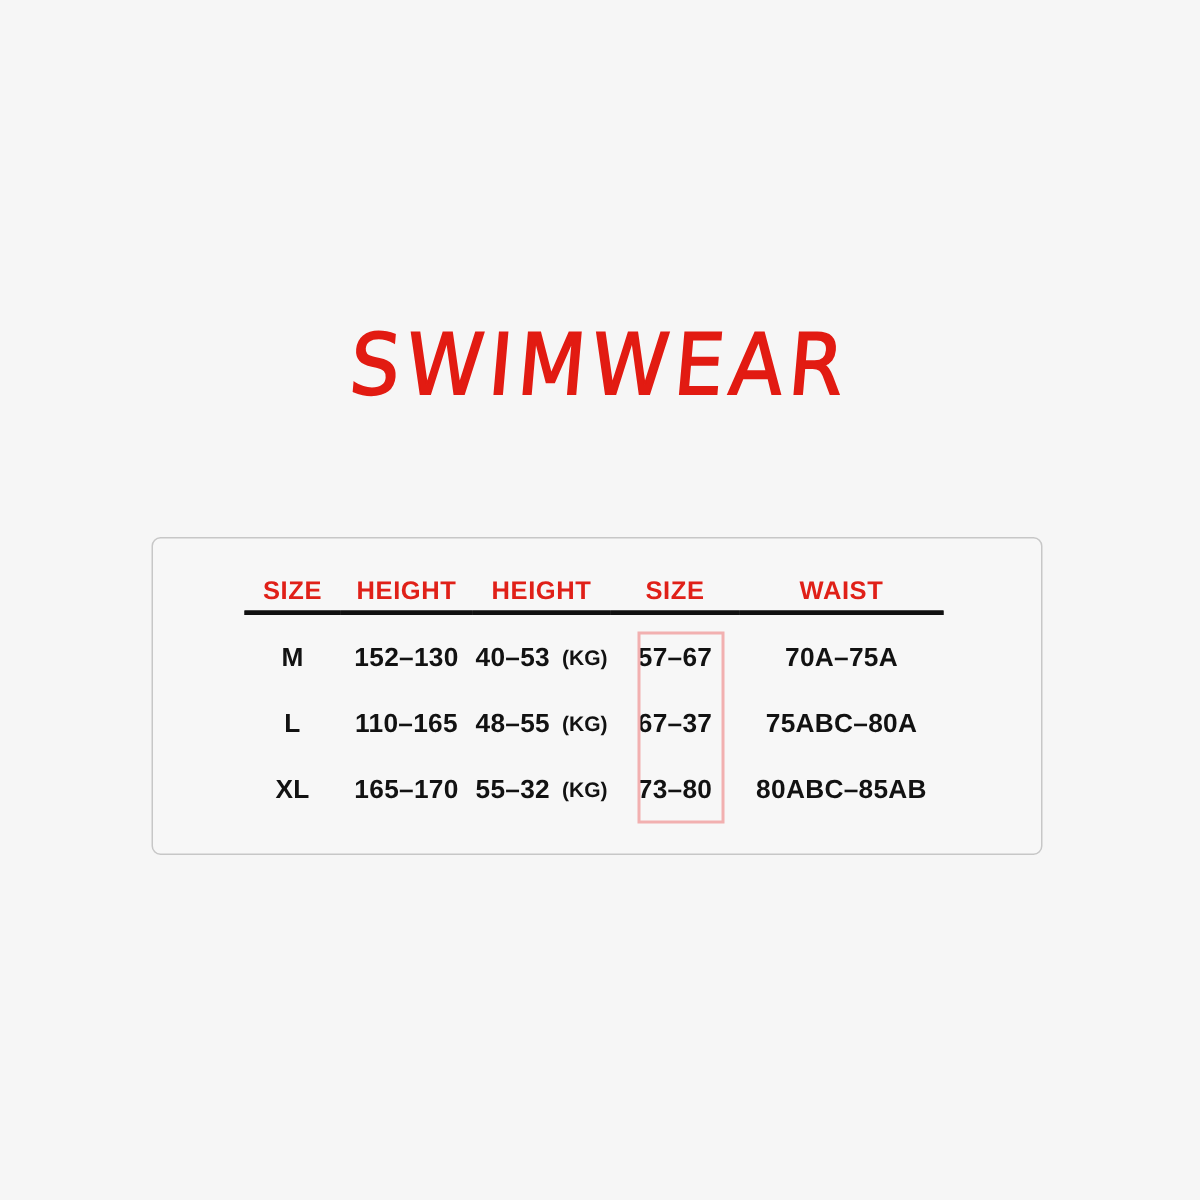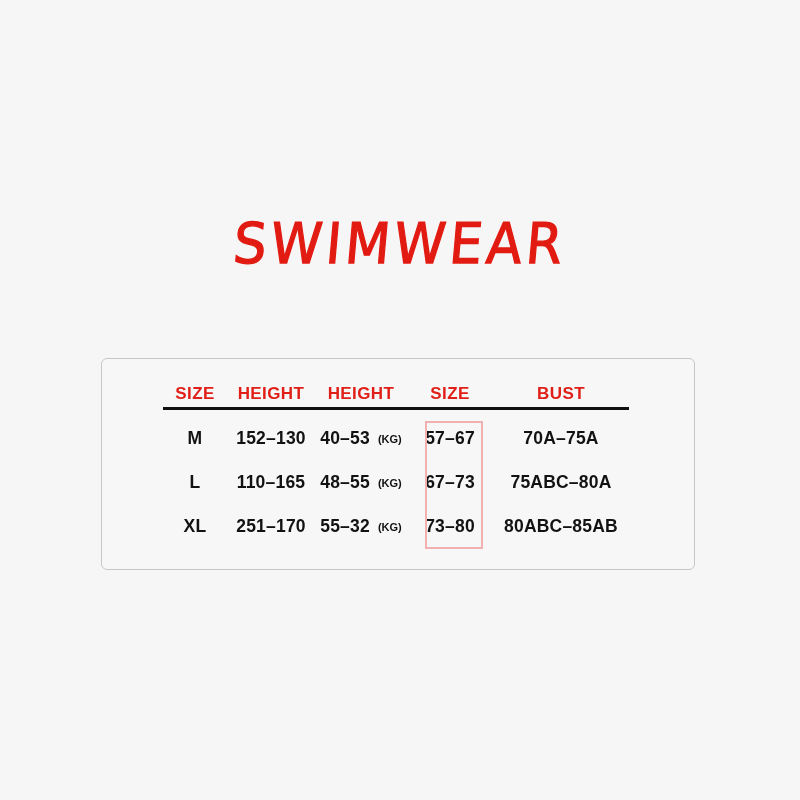--- a/index.html
+++ b/index.html
@@ -94,21 +94,21 @@
     color: #121212;
     font-size: 17.5px;
     font-weight: 700;
     height: 44px;
     letter-spacing: 0.2px;
     white-space: nowrap;
   }
   #size-table tbody tr:first-child td { padding-top: 6px; }
 
   .unit-sub {
-    font-size: 11px;
+    font-size: 14px;
     font-weight: 700;
     letter-spacing: 0;
     vertical-align: 1px;
     margin-left: 8px;
   }
 
   
   .col-size   { width: 64px; }
   .col-height { width: 88px; }
   .col-weight { width: 92px; }
@@ -143,41 +143,41 @@
       <col class="col-weight">
       <col class="col-waist">
       <col class="col-bust">
     </colgroup>
     <thead>
       <tr>
         <th>SIZE</th>
         <th>HEIGHT</th>
         <th>HEIGHT</th>
         <th>SIZE</th>
-        <th>BUST</th>
+        <th>WAIST</th>
       </tr>
     </thead>
     <tbody>
       <tr>
         <td>M</td>
         <td>152–130</td>
         <td><span>40–53</span><span class="unit-sub">(KG)</span></td>
         <td>57–67</td>
         <td>70A–75A</td>
       </tr>
       <tr>
         <td>L</td>
         <td>110–165</td>
         <td><span>48–55</span><span class="unit-sub">(KG)</span></td>
-        <td>67–73</td>
+        <td>67–37</td>
         <td>75ABC–80A</td>
       </tr>
       <tr>
         <td>XL</td>
-        <td>251–170</td>
+        <td>165–170</td>
         <td><span>55–32</span><span class="unit-sub">(KG)</span></td>
         <td>73–80</td>
         <td>80ABC–85AB</td>
       </tr>
     </tbody>
   </table>
 
   <div id="waist-highlight"></div>
 </div>
 

